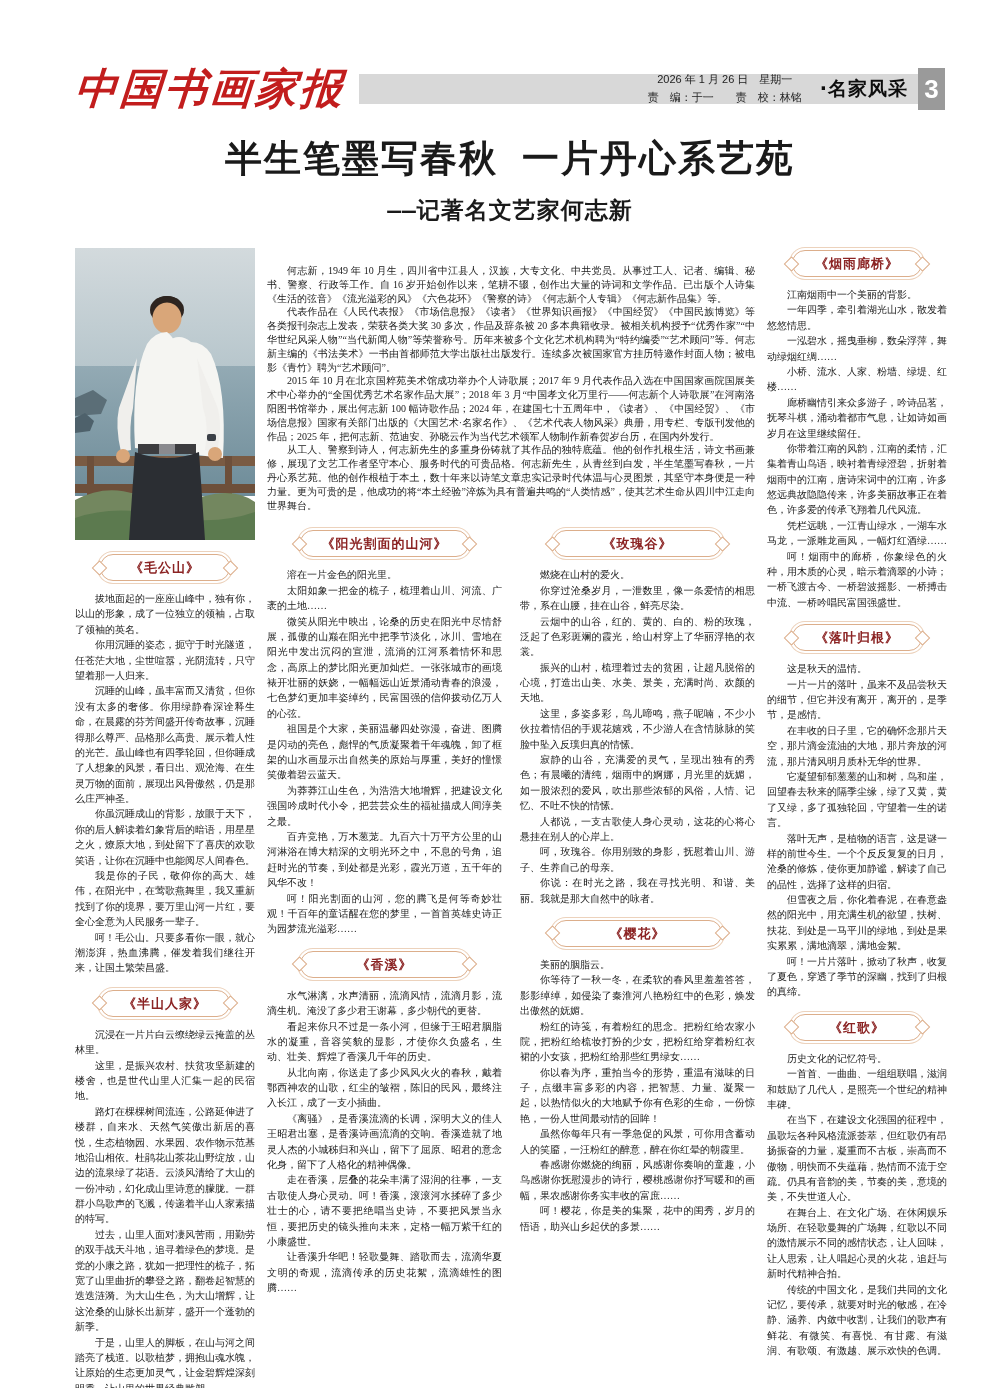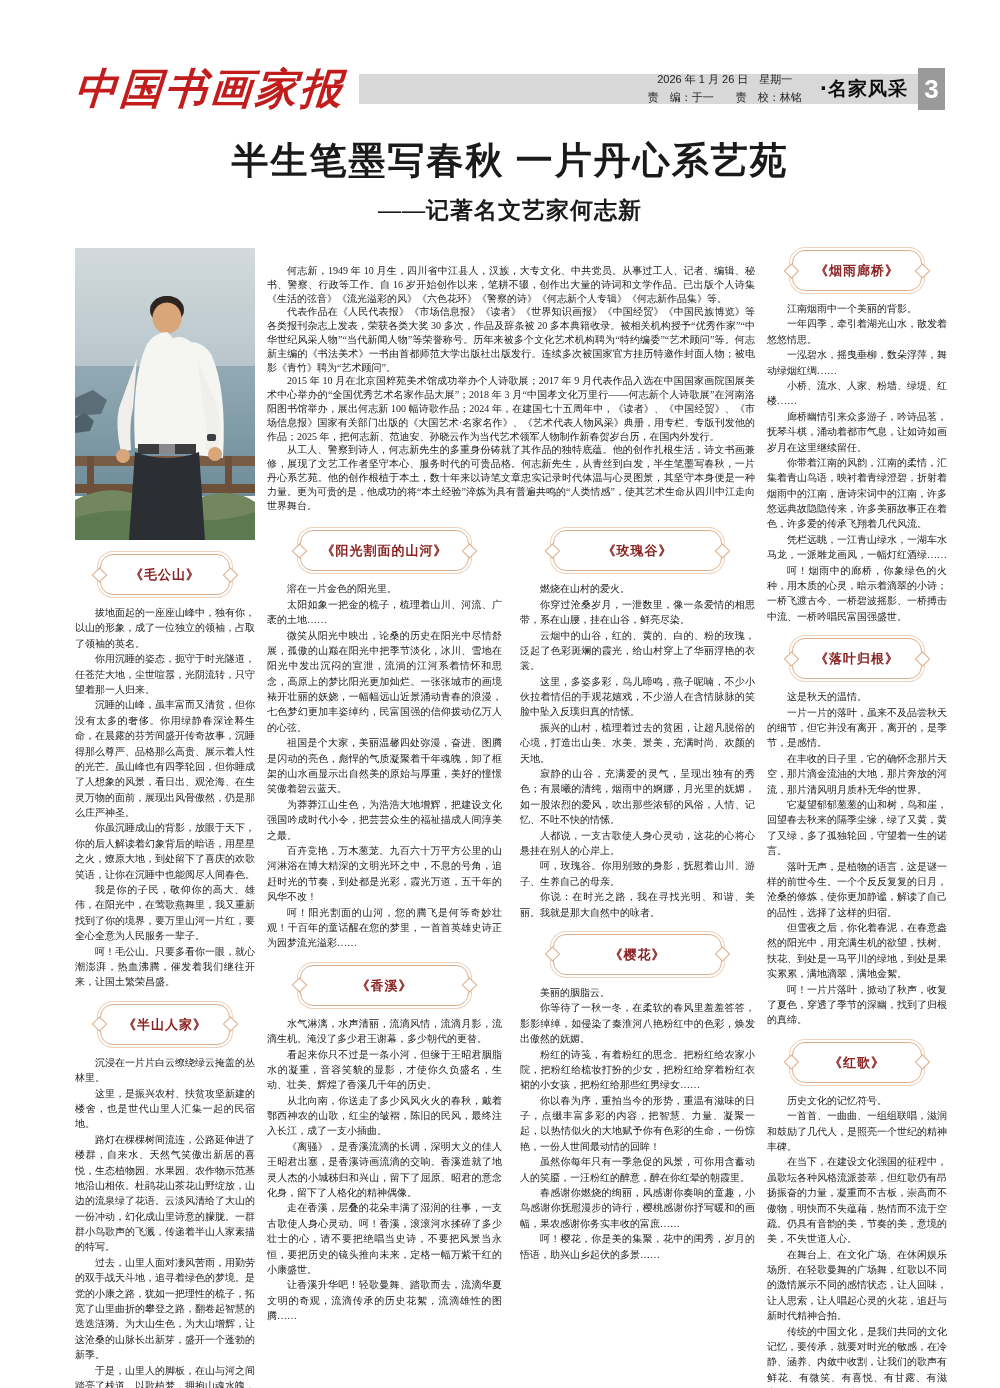--- a/index.html
+++ b/index.html
@@ -12,40 +12,40 @@
   .logo{
     font-family:"DejaVu Serif","Liberation Serif",serif;
     font-weight:900;font-style:italic;font-size:42px;line-height:1;color:#c21d1d;
     letter-spacing:3px;white-space:nowrap;transform:skewX(-4deg);
   }
   .head-bar{flex:1;margin-left:14px;height:30px;background:#d8d8d8;display:flex;align-items:center;justify-content:flex-end;}
   .head-info{text-align:center;font-family:"Liberation Sans","DejaVu Sans",sans-serif;font-size:11px;line-height:1.6;color:#222;margin-right:18px;white-space:nowrap;}
   .head-section{font-family:"DejaVu Sans","Liberation Sans",sans-serif;font-weight:bold;font-size:19px;color:#0d0d0d;white-space:nowrap;letter-spacing:1px;}
   .page-num{width:27px;height:42px;margin-left:10px;background:#9a9a9a;color:#ffffff;font-family:"Liberation Sans",sans-serif;font-weight:bold;font-size:26px;display:flex;align-items:center;justify-content:center;}
   
-  .headline{position:absolute;left:75px;right:55px;top:140px;text-align:center;}
+  .headline{position:absolute;left:75px;right:55px;top:140px;text-align:center;font-family:Liberation Mono, monospace;}
   .headline .title{font-size:37px;font-weight:900;letter-spacing:2px;line-height:1.15;}
   .headline .subtitle{font-size:23px;font-weight:bold;margin-top:12px;letter-spacing:1px;}
   
   .content{position:absolute;left:75px;right:55px;top:248px;bottom:26px;display:flex;gap:12px;}
   .col-left{width:180px;flex:0 0 180px;}
   .col-mid{width:488px;flex:0 0 488px;}
   .col-right{width:180px;flex:0 0 180px;}
   .photo{width:180px;height:292px;display:block;}
   .intro{font-size:10px;line-height:1.38;text-align:justify;margin-top:16px;}
   .intro p{margin:0;text-indent:2em;}
   .two-col{display:flex;gap:18px;margin-top:4px;}
   .two-col .sub{width:235px;flex:0 0 235px;}
   .body-text{font-size:10px;line-height:1.54;text-align:justify;}
   .body-text p{margin:0;text-indent:2em;}
   
   .cartouche{position:relative;margin:14px auto 10px auto;width:72%;min-width:96px;text-align:center;}
   .cartouche .frame{
     position:relative;display:block;border:1px solid #dcae8b;border-radius:13px;
-    padding:10px 10px;background:#fff;box-shadow:0 0 0 2px #fff,0 0 0 3px #ecd2bc;
+    padding:3px 10px;background:#fff;box-shadow:0 0 0 2px #fff,0 0 0 3px #ecd2bc;
   }
   .cartouche .frame::before,.cartouche .frame::after{
     content:"";position:absolute;top:50%;width:9px;height:9px;background:#fff;
     border:1px solid #dcae8b;transform:translateY(-50%) rotate(45deg);
   }
   .cartouche .frame::before{left:-7px;}
   .cartouche .frame::after{right:-7px;}
   .cartouche .label{position:relative;z-index:1;color:#8b2323;font-weight:bold;font-size:13px;letter-spacing:1px;white-space:nowrap;}
   .section{margin-bottom:4px;}
 </style>
@@ -179,22 +179,22 @@
 
         <div class="sub">
           <div class="section">
             <div class="cartouche">
               <span class="frame"><span class="label">《玫瑰谷》</span></span>
             </div>
             <div class="body-text">
                 <p>燃烧在山村的爱火。</p>
                 <p>你穿过沧桑岁月，一泄数里，像一条爱情的相思带，系在山腰，挂在山谷，鲜亮尽染。</p>
                 <p>云烟中的山谷，红的、黄的、白的、粉的玫瑰，泛起了色彩斑斓的霞光，给山村穿上了华丽浮艳的衣裳。</p>
+                <p>振兴的山村，梳理着过去的贫困，让超凡脱俗的心境，打造出山美、水美、景美，充满时尚、欢颜的天地。</p>
                 <p>这里，多姿多彩，鸟儿啼鸣，燕子呢喃，不少小伙拉着情侣的手观花嬉戏，不少游人在含情脉脉的笑脸中坠入反璞归真的情愫。</p>
-                <p>振兴的山村，梳理着过去的贫困，让超凡脱俗的心境，打造出山美、水美、景美，充满时尚、欢颜的天地。</p>
                 <p>寂静的山谷，充满爱的灵气，呈现出独有的秀色；有晨曦的清纯，烟雨中的婀娜，月光里的妩媚，如一股浓烈的爱风，吹出那些浓郁的风俗，人情、记忆、不吐不快的情愫。</p>
                 <p>人都说，一支古歌使人身心灵动，这花的心将心悬挂在别人的心岸上。</p>
                 <p>呵，玫瑰谷。你用别致的身影，抚慰着山川、游子、生养自己的母亲。</p>
                 <p>你说：在时光之路，我在寻找光明、和谐、美丽。我就是那大自然中的咏者。</p>
               </div>
           </div>
           <div class="section">
             <div class="cartouche">
               <span class="frame"><span class="label">《樱花》</span></span>
             </div>

